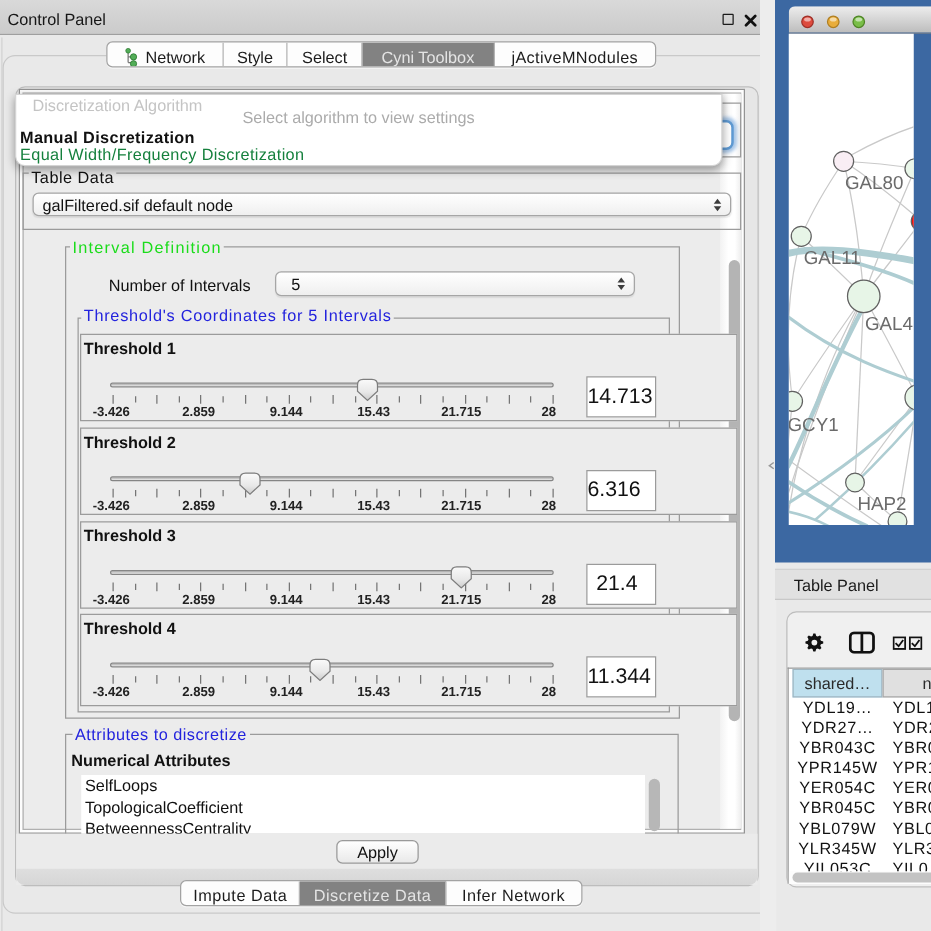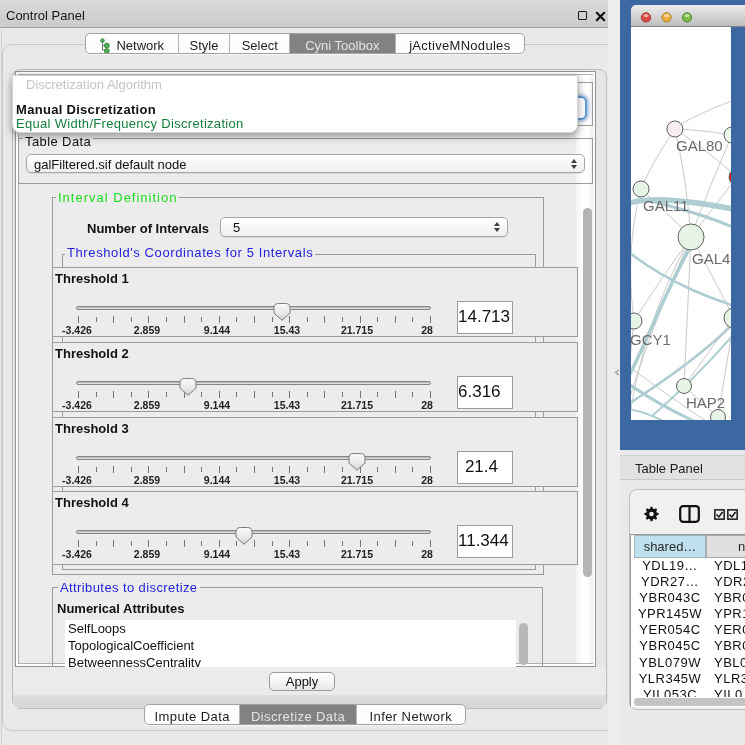--- a/index.html
+++ b/index.html
@@ -7,21 +7,21 @@
 .grp{position:absolute;border:1px solid #9b9b9b}
 .glab{position:absolute;font-size:13px;line-height:13px;background:transparent;padding:0 2px;letter-spacing:0.4px}
 .combo{position:absolute;border:1px solid #a6a6a6;border-radius:5px;background:linear-gradient(#ffffff,#efefef);box-shadow:0 1px 1px rgba(0,0,0,.08)}
 .combo .ar{position:absolute;right:5px;top:50%;margin-top:-6px;width:9px;height:12px}
 .ar:before{content:"";position:absolute;left:1px;top:1px;border-left:3.5px solid transparent;border-right:3.5px solid transparent;border-bottom:4.5px solid #3c3c3c}
 .ar:after{content:"";position:absolute;left:1px;bottom:1px;border-left:3.5px solid transparent;border-right:3.5px solid transparent;border-top:4.5px solid #3c3c3c}
 .seg{position:absolute;z-index:3;display:flex;border:1px solid #a3a3a3;border-radius:5px;background:#fdfdfd;overflow:hidden;box-shadow:0 1px 0 rgba(255,255,255,.6)}
 .seg div{font-size:13px;color:#1c1c1c;text-align:center;border-right:1px solid #b4b4b4;display:flex;align-items:flex-end;justify-content:center}
 .seg div:last-child{border-right:none}
 .seg .on{background:#828282;color:#e4e4e4}
-.tpanel{position:absolute;left:52px;width:526px;background:#ececec;border:1px solid #9b9b9b}
+.tpanel{position:absolute;left:64px;width:526px;background:#ececec;border:1px solid #9b9b9b}
 .thl{position:absolute;left:2px;top:3px;font-size:13px;font-weight:bold;color:#111}
 .track{position:absolute;left:23px;top:38px;width:355px;height:4px;border-radius:3px;background:linear-gradient(#ababab,#ededed);border:1px solid #858585}
 .vbox{position:absolute;left:404px;top:33px;width:56px;height:33px;background:#fff;border:1px solid #9b9b9b;font-size:17px;color:#111;text-align:right;line-height:30px;padding-right:14px}
 .ticklbl{position:absolute;top:56px;font-size:10.5px;font-weight:bold;color:#222;transform:translateX(-50%)}
 .thumb{position:absolute;top:34px;width:18px;height:19px}
 </style></head><body>
 <svg width="0" height="0" style="position:absolute">
     <defs>
       <linearGradient id="thumbgrad" x1="0" y1="0" x2="0" y2="1">
         <stop offset="0" stop-color="#fafafa"></stop>
@@ -71,21 +71,21 @@
 <div class="grp" style="left:18px;top:138px;width:575px;height:46px"></div>
 <div class="glab" style="left:23px;top:135px;color:#111;background:#ececec">Table Data</div>
 <div class="combo" style="left:26px;top:154px;width:559px;height:19px">
   <div class="abs" style="left:7px;top:2px;font-size:13px;color:#111">galFiltered.sif default node</div>
   <div class="ar"></div>
 </div>
 
 <div class="grp" style="left:52px;top:197px;width:492px;height:378px"></div>
 <div class="glab" style="left:56px;top:191px;color:#1bdc1b;background:#ececec;letter-spacing:1px">Interval Definition</div>
 
-<div class="abs" style="left:87px;top:221px;font-size:13px;font-weight:bold;color:#111">Number of Intervals</div>
+<div class="abs" style="left:87px;top:221px;font-size:13px;font-weight:normal;color:#111">Number of Intervals</div>
 <div class="combo" style="left:220px;top:217px;width:288px;height:20px">
   <div class="abs" style="left:12px;top:2px;font-size:13px;color:#111">5</div>
   <div class="ar"></div>
 </div>
 
 <div class="grp" style="left:62px;top:254px;width:474px;height:316px"></div>
 <div class="glab" style="left:65px;top:246px;color:#2323dd;background:#ececec;letter-spacing:0.6px">Threshold's Coordinates for 5 Intervals</div>
 
 <div class="tpanel" style="top:267px;height:70px">
   <div class="thl">Threshold 1</div>
@@ -351,15 +351,16 @@
   <div class="abs" style="left:0;top:23px;font-size:13px;color:#111;line-height:16.1px;letter-spacing:0.5px">
     <div style="position:absolute;left:3px;width:72px;text-align:center">YDL19…<br>YDR27…<br>YBR043C<br>YPR145W<br>YER054C<br>YBR045C<br>YBL079W<br>YLR345W<br>YIL053C</div>
     <div style="position:absolute;left:83px;width:62px">YDL1…<br>YDR2…<br>YBR0…<br>YPR1…<br>YER0…<br>YBR0…<br>YBL0…<br>YLR3…<br>YIL0…</div>
   </div>
   <div class="abs" style="left:0;top:162px;width:114px;height:10px;background:#fdfdfd"></div>
   <div class="abs" style="left:3px;top:162.5px;width:112px;height:8px;background:#c3c3c3;border-radius:4px 0 0 4px"></div>
 </div>
 
 <div class="abs" style="left:12px;top:75px;width:566px;height:58px;background:#fff;border:1px solid #d4d4d4;border-radius:0 0 8px 8px;box-shadow:0 3px 8px rgba(0,0,0,.38)">
   <div class="abs" style="left:13px;top:1px;font-size:13px;color:#c4c4c4">Discretization Algorithm</div>
+  <div class="abs" style="left:181px;top:10px;font-size:13px;color:#ababab">Select algorithm to view settings</div>
   <div class="abs" style="left:3px;top:26px;font-size:13px;font-weight:bold;color:#111;letter-spacing:0.3px">Manual Discretization</div>
   <div class="abs" style="left:3px;top:40px;font-size:13px;color:#15803d;letter-spacing:0.3px">Equal Width/Frequency Discretization</div>
 </div>
 
 </body></html>

